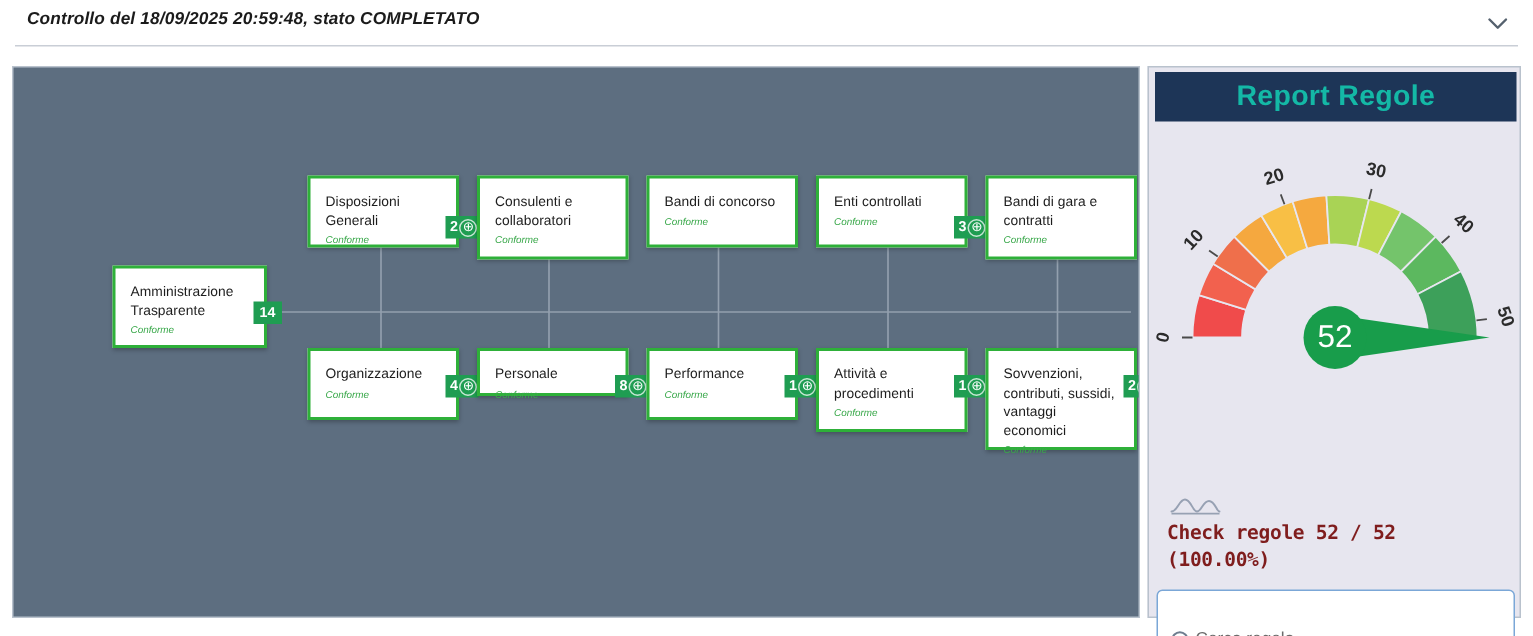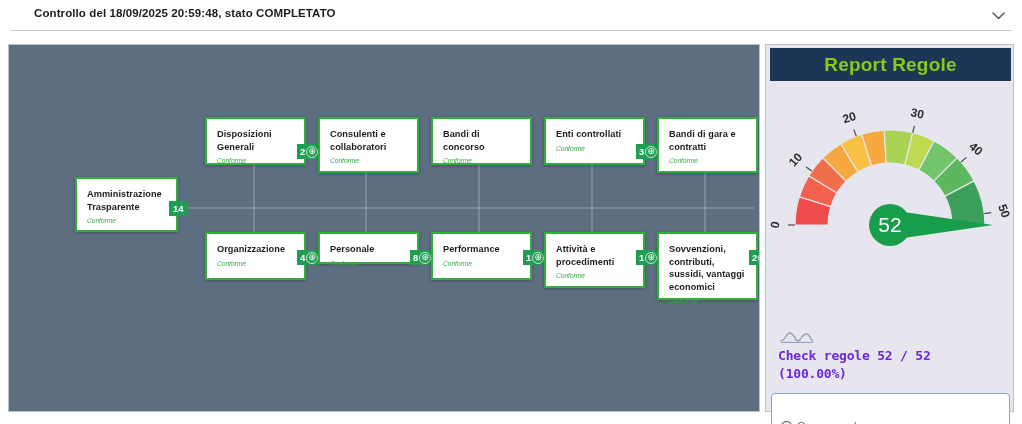--- a/index.html
+++ b/index.html
@@ -16,26 +16,27 @@
 
   
   .header {
     position: absolute;
     left: 0; top: 0;
     width: 1022px; height: 33px;
     background: #ffffff;
   }
   .header-title {
     position: absolute;
-    left: 34px; top: 7px;
+    left: 18px; top: 7px;
     font-size: 11.5px;
     font-weight: bold;
     color: #1b1b1b;
     letter-spacing: .1px;
     white-space: nowrap;
+    font-style: italic;
   }
   .header-chevron {
     position: absolute;
     right: 17px; top: 9px;
     width: 14px; height: 14px;
     display: flex; align-items: center; justify-content: center;
     color: #55616e;
   }
   .header-rule {
     position: absolute;
@@ -59,21 +60,21 @@
   
   .node {
     position: absolute;
     background: #ffffff;
     border: 2.5px solid #2eb039;
     box-shadow: 0 1px 3px rgba(0,0,0,.28);
     padding: 9px 10px 6px 10px;
   }
   .node-title {
     font-size: 9.2px;
-    font-weight: bold;
+    font-weight: normal;
     color: #1d1d1d;
     line-height: 12.5px;
     letter-spacing: .05px;
   }
   .node-sub {
     font-size: 6.6px;
     font-style: italic;
     color: #39a84a;
     margin-top: 3px;
     line-height: 9px;
@@ -114,21 +115,21 @@
     border: 1px solid #b9c2cd;
   }
   .panel-header {
     position: absolute;
     left: 4px; top: 3px;
     width: 241px; height: 33px;
     background: #1d3557;
     display: flex; align-items: center; justify-content: center;
   }
   .panel-header-title {
-    color: #84cc16;
+    color: #14b8a6;
     font-size: 19px;
     font-weight: bold;
     letter-spacing: .2px;
   }
 
   .gauge-wrap {
     position: absolute;
     left: 2px; top: 40px;
     width: 245px; height: 180px;
   }
@@ -138,21 +139,21 @@
     left: 14px; top: 285px;
     width: 34px; height: 14px;
   }
   .check-text {
     position: absolute;
     left: 12px; top: 302px;
     width: 228px;
     font-family: "DejaVu Sans Mono", monospace;
     font-size: 13px;
     font-weight: bold;
-    color: #6d28d9;
+    color: #7f1d1d;
     line-height: 18px;
     letter-spacing: -.2px;
   }
 
   .search-box {
     position: absolute;
     left: 5px; top: 348px;
     width: 239px; height: 54px;
     background: #ffffff;
     border: 1.5px solid #7ba7d7;

